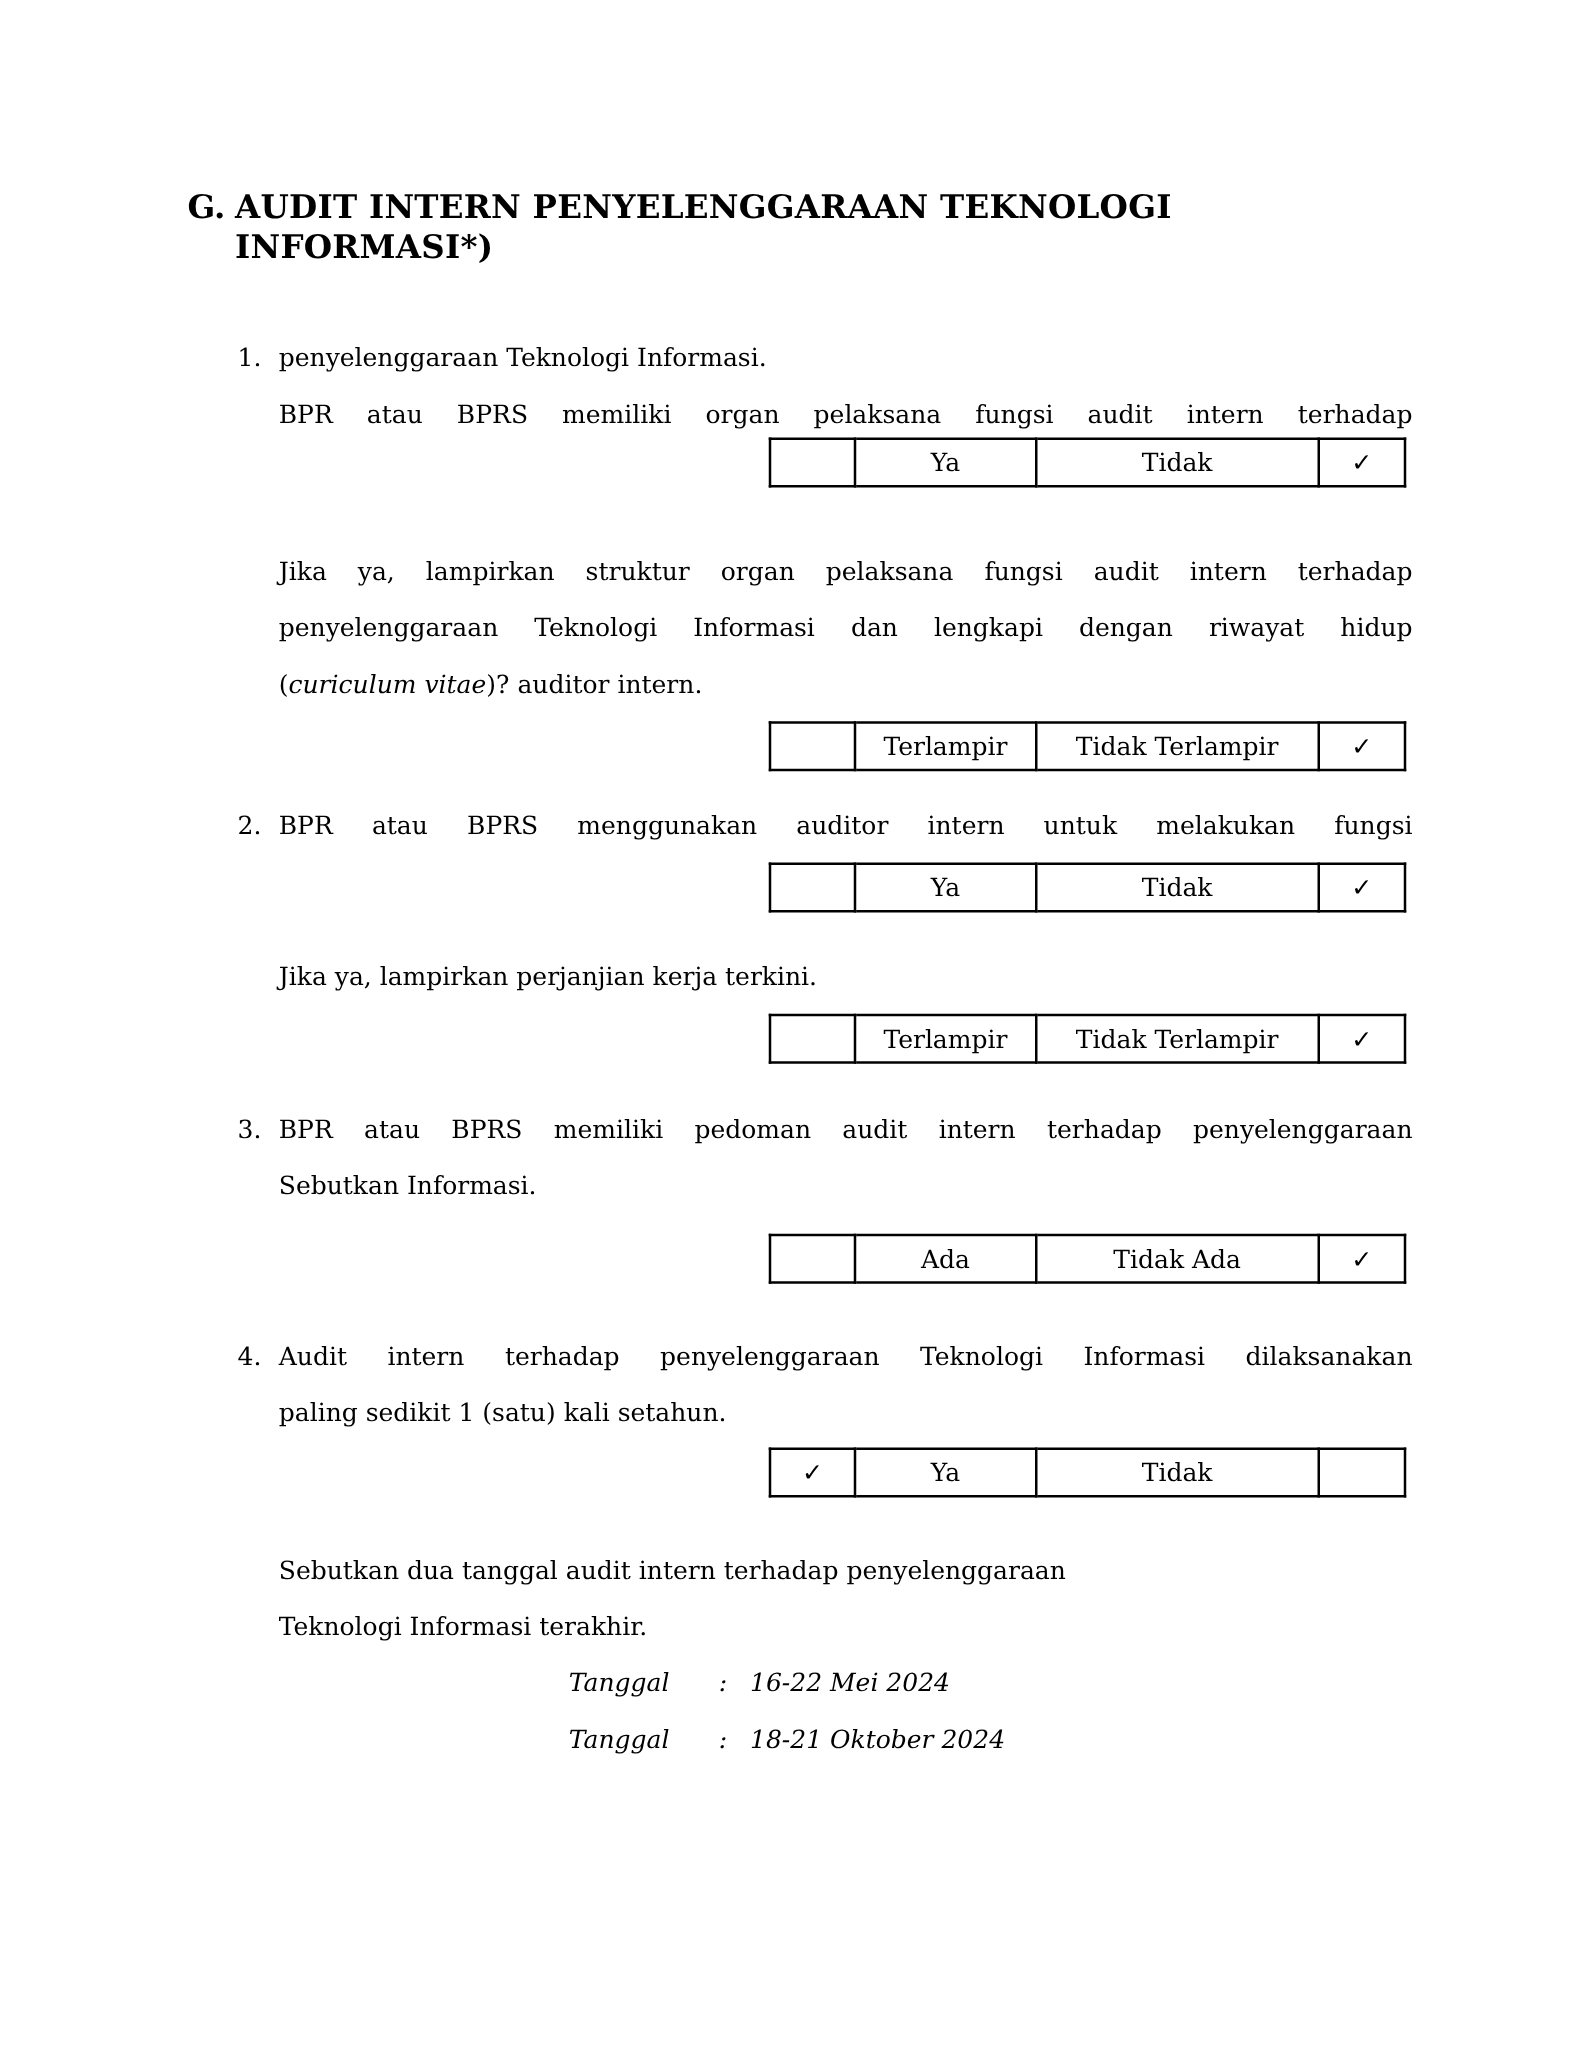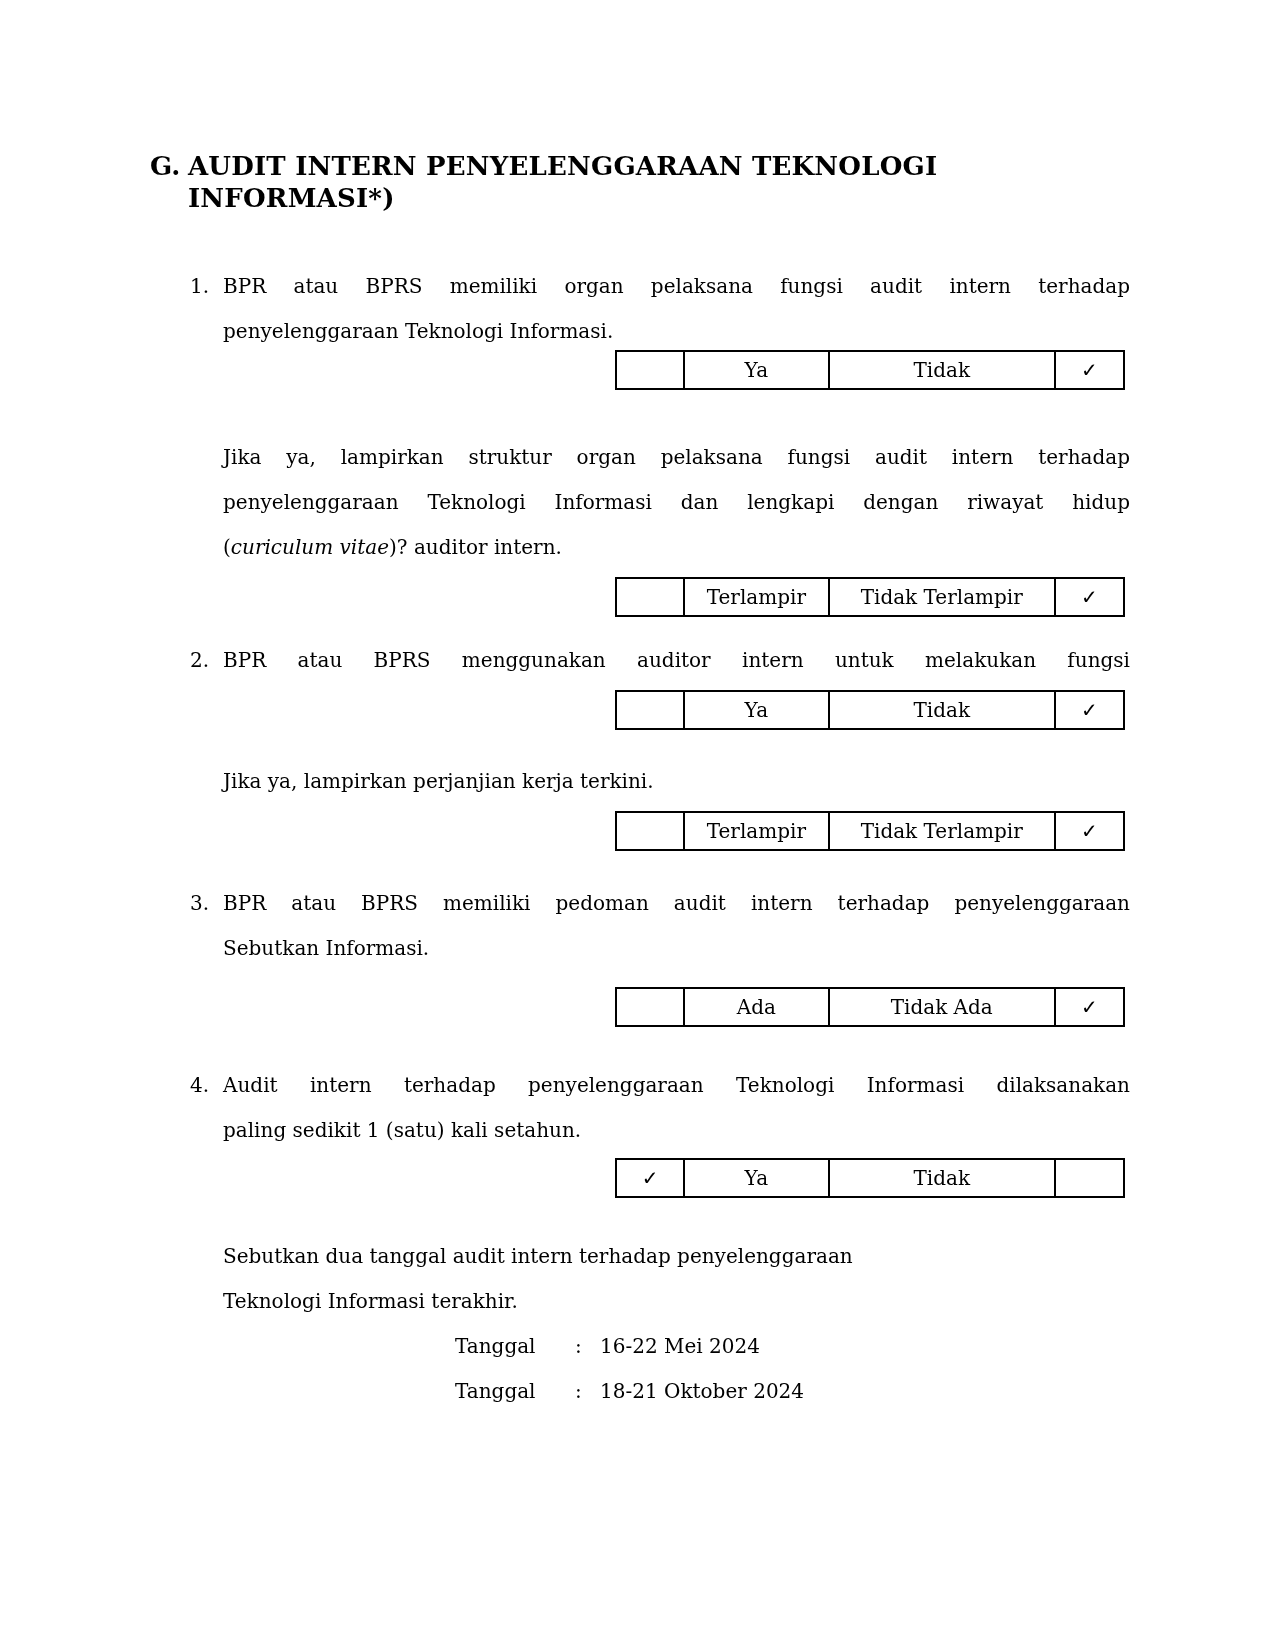--- a/index.html
+++ b/index.html
@@ -49,21 +49,21 @@
     padding:0;
     overflow:hidden;
     white-space:nowrap;
   }
   td.c0 { width:65px; }
   td.c1 { width:138px; }
   td.c2 { width:216px; }
   td.c3 { width:66px; }
   .chk { font-family:"DejaVu Sans","Liberation Sans",sans-serif; font-weight:bold; font-size:22px; }
   
-  .date-row { display:flex; margin-left:305px; line-height:45px; }
+  .date-row { display:flex; margin-left:305px; line-height:45px;font-style:italic; }
   .d-label { flex:0 0 120px; }
   .d-sep   { flex:0 0 25px; }
   .d-value { flex:1; }
   i { font-style:italic; }
   
   .mt-item1 { margin-top:50px; }
   .mt-t1 { margin-top:-4px; }
   .mt-jika1 { margin-top:45px; }
   .mt-t2 { margin-top:7px; }
   .mt-item2 { margin-top:21px; }
@@ -83,22 +83,22 @@
   <div class="content">
 
     <div class="heading">
       <span class="h-label">G.</span>
       <span class="h-title">AUDIT INTERN PENYELENGGARAAN TEKNOLOGI INFORMASI*)</span>
     </div>
 
     <div class="item mt-item1">
       <span class="num">1.</span>
       <span class="txt">
+        <span class="ln">penyelenggaraan Teknologi Informasi.</span>
         <span class="ln jfull">BPR atau BPRS memiliki organ pelaksana fungsi audit intern terhadap</span>
-        <span class="ln">penyelenggaraan Teknologi Informasi.</span>
       </span>
     </div>
 
     <table class="ans mt-t1">
       <tbody>
           <tr>
         <td class="c0"></td>
         <td class="c1">Ya</td>
         <td class="c2">Tidak</td>
         <td class="c3 chk">✓</td>

